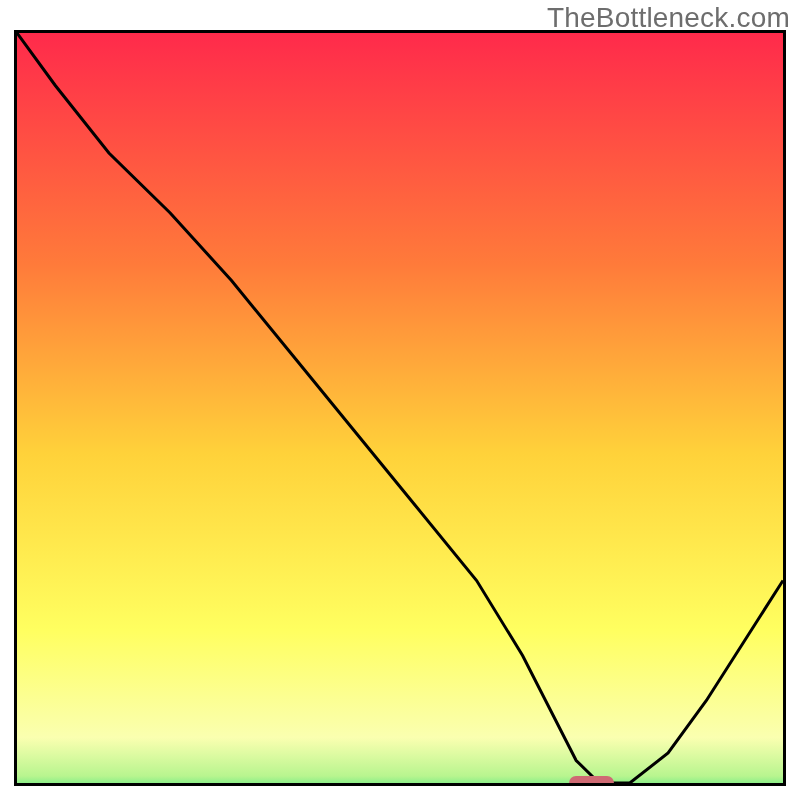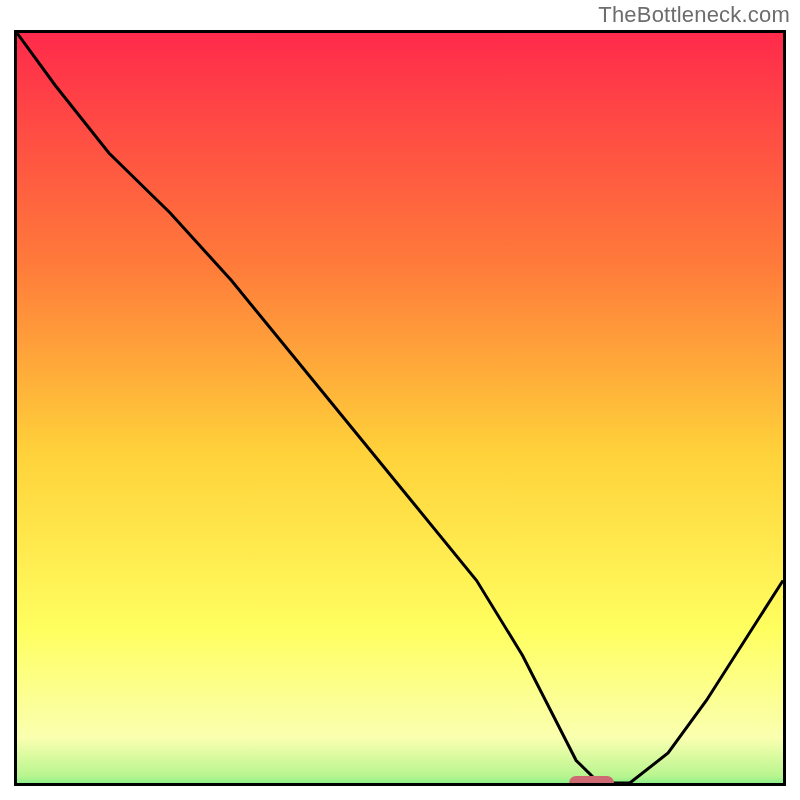--- a/index.html
+++ b/index.html
@@ -12,21 +12,21 @@
   }
   .frame {
     position: relative;
     width: 800px;
     height: 800px;
   }
   .watermark {
     position: absolute;
     top: 2px;
     right: 10px;
-    font-size: 22px;
+    font-size: 28px;
     font-weight: 500;
     color: #6d6d6d;
     letter-spacing: 0.2px;
   }
   .plot-outer {
     position: absolute;
     left: 14px;
     top: 30px;
     width: 772px;
     height: 756px;

